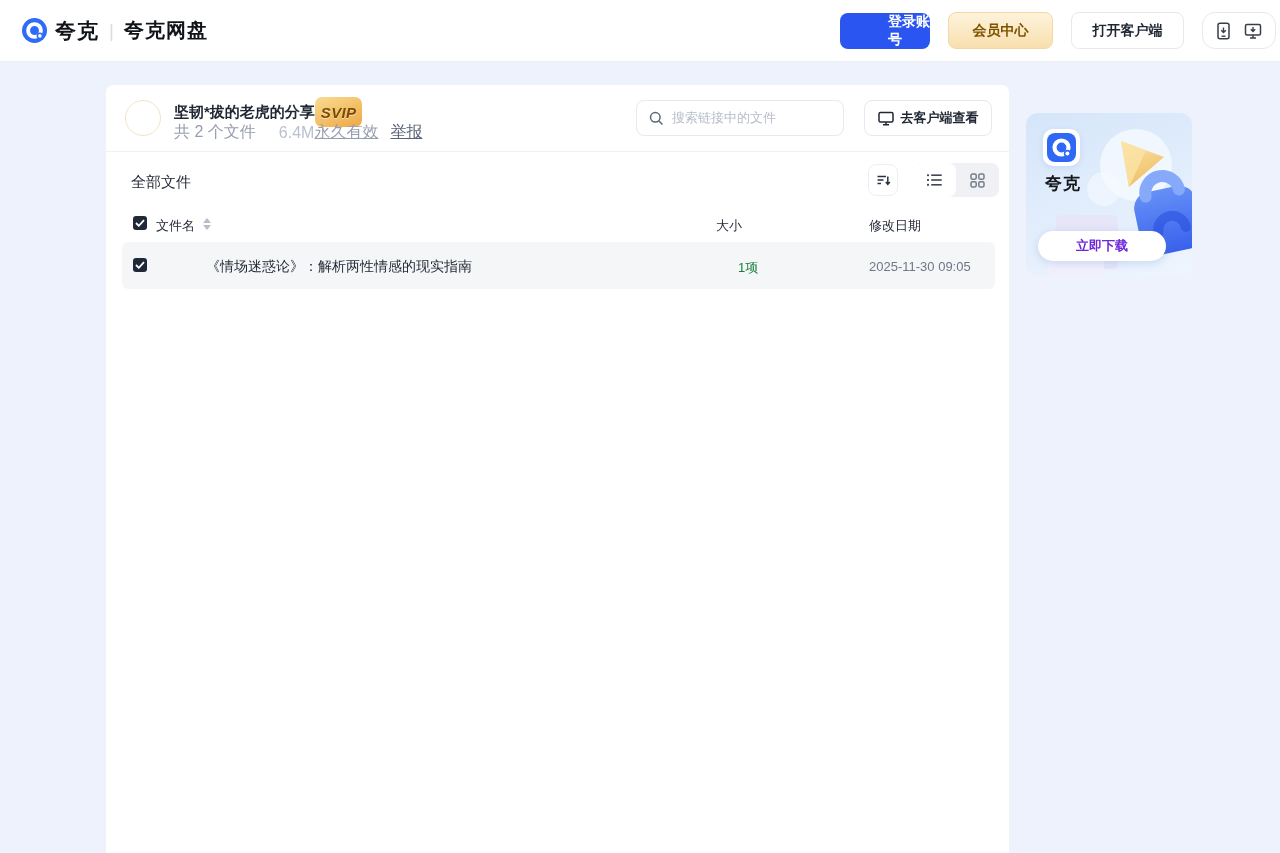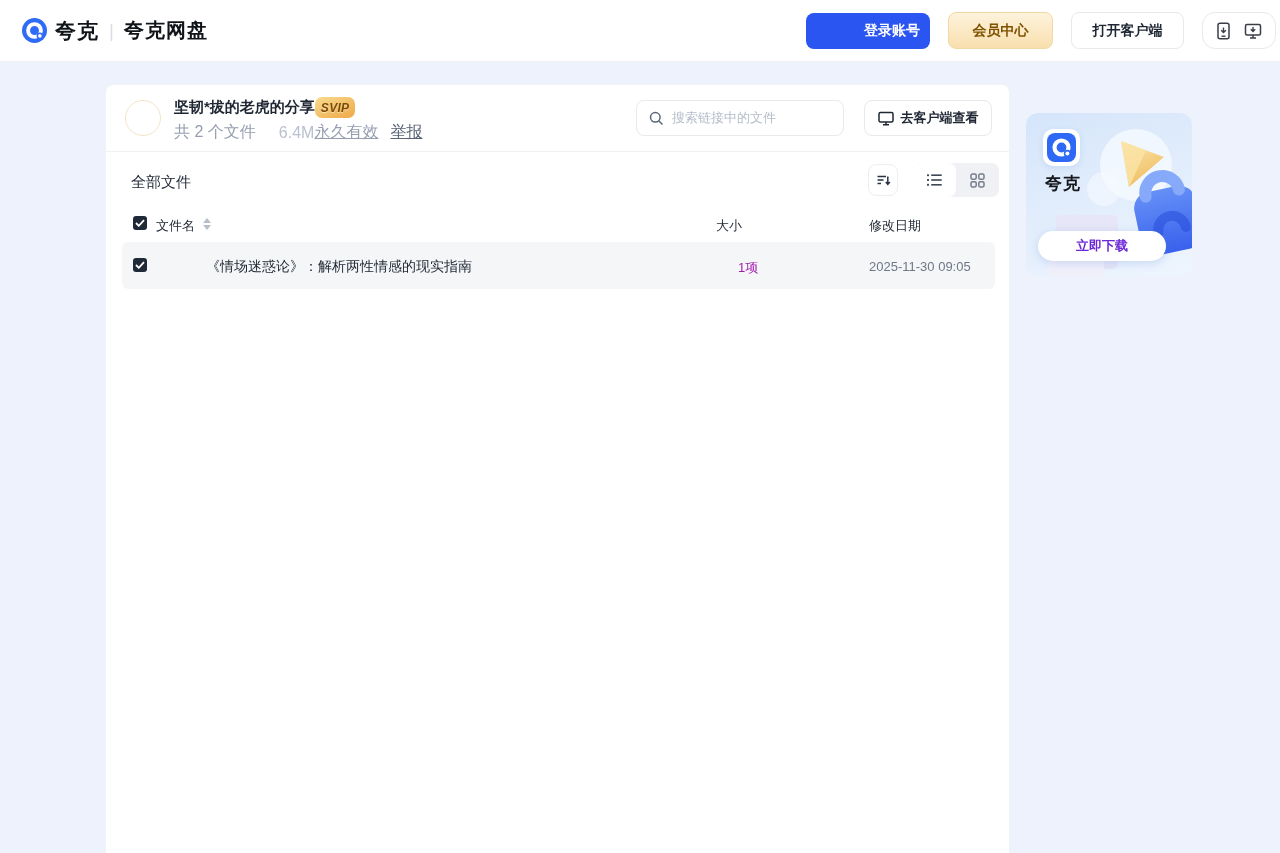--- a/index.html
+++ b/index.html
@@ -7,31 +7,31 @@
 body { background:#edf2fc; font-family:"Liberation Sans",sans-serif; overflow:hidden; position:relative; color:#1F2733; }
 
 
 .topbar { position:absolute; top:0; left:0; width:1280px; height:62px; background:#fff; border-bottom:1px solid #eef0f3; display:flex; align-items:center; padding:0 4px 0 22px; }
 .brand { display:flex; align-items:center; gap:8px; }
 .brand-name { font-size:21px; font-weight:800; color:#101418; letter-spacing:1px; }
 .brand-sep { color:#d8dce3; font-size:19px; font-weight:300; margin:0 2px; }
 .brand-product { font-size:20px; font-weight:800; color:#101418; letter-spacing:1px; }
 .topbar-right { margin-left:auto; display:flex; align-items:center; gap:18px; }
 .btn { display:flex; align-items:center; justify-content:center; border-radius:8px; font-weight:700; font-size:14px; cursor:pointer; }
-.btn-login { width:124px; height:36px; background:#2B55F0; color:#fff;padding-left:48px; }
+.btn-login { width:90px; height:36px; background:#2B55F0; color:#fff;padding-left:48px; }
 .btn-vip { width:105px; height:37px; background:linear-gradient(180deg,#FDF3DC,#F9DFAE); border:1px solid #F2D9A4; color:#7E5200; }
 .btn-client { width:113px; height:37px; background:#fff; border:1px solid #E7E9ED; color:#1F2733; }
 .icon-group { width:74px; height:37px; border-radius:13px; border:1px solid #E7E9ED; display:flex; align-items:center; justify-content:space-evenly; background:#fff; }
 
 
 .card { position:absolute; left:105px; top:84px; width:905px; height:770px; background:#fff; border:1px solid #f0f2f5; border-radius:8px 8px 0 0; }
 .avatar { position:absolute; left:19px; top:15px; width:36px; height:36px; border-radius:50%; border:1px solid #F4E4C6; background:#fff; }
 .share-title-row { position:absolute; left:68px; top:12px; display:flex; align-items:center; gap:0; }
 .share-title { font-size:15px; font-weight:700; color:#1F2733; }
-.svip { height:21px; padding:0 6px; border-radius:7px; background:linear-gradient(155deg,#F8D689 10%,#EFAD4E 90%); color:#7A4B00; font-size:12px; font-weight:800; font-style:italic; display:flex; align-items:center; text-shadow:0 0.5px 0 rgba(255,255,255,.55); letter-spacing:.3px; }
+.svip { height:30px; padding:0 6px; border-radius:7px; background:linear-gradient(155deg,#F8D689 10%,#EFAD4E 90%); color:#7A4B00; font-size:15px; font-weight:800; font-style:italic; display:flex; align-items:center; text-shadow:0 0.5px 0 rgba(255,255,255,.55); letter-spacing:.3px; }
 .share-meta { position:absolute; left:68px; top:37px; font-size:16px; color:#959DAF; display:flex; align-items:center; }
 .meta-size { color:#BAC1CE; margin-left:23px; }
 .meta-valid { margin-left:0;text-decoration:underline; }
 .meta-report { margin-left:12px; color:#5A6478; text-decoration:underline; }
 .search-box { position:absolute; left:530px; top:15px; width:208px; height:36px; border:1px solid #E7E9ED; border-radius:8px; display:flex; align-items:center; padding:0 12px; gap:8px; background:#fff; }
 .search-placeholder { font-size:13px; color:#B6BDCA; }
 .btn-client-view { position:absolute; left:758px; top:15px; width:128px; height:36px; border:1px solid #E7E9ED; border-radius:8px; display:flex; align-items:center; justify-content:center; gap:7px; font-size:13px; font-weight:700; color:#1F2733; background:#fff; cursor:pointer; }
 .divider { position:absolute; left:0; top:66px; width:100%; height:1px; background:#F1F2F5; }
 .section-title { position:absolute; left:25px; top:88px; font-size:15px; font-weight:500; color:#1F2733; }
 .sort-btn { position:absolute; left:762px; top:79px; width:30px; height:32px; border:1px solid #ECEEF2; border-radius:8px; display:flex; align-items:center; justify-content:center; background:#fff; cursor:pointer; }
@@ -42,21 +42,21 @@
 .th-check { position:absolute; left:27px; top:131px; }
 .th-name { position:absolute; left:50px; top:132px; font-size:13px; font-weight:500; color:#252B37; }
 .th-arrows { position:absolute; left:97px; top:133px; display:flex; flex-direction:column; gap:2px; }
 .arr-up { width:0; height:0; border-left:4px solid transparent; border-right:4px solid transparent; border-bottom:5px solid #B7BEC9; }
 .arr-dn { width:0; height:0; border-left:4px solid transparent; border-right:4px solid transparent; border-top:5px solid #B7BEC9; }
 .th-size { position:absolute; left:610px; top:132px; font-size:13px; font-weight:400; color:#252B37; }
 .th-date { position:absolute; left:763px; top:132px; font-size:13px; font-weight:500; color:#252B37; }
 .row { position:absolute; left:16px; top:157px; width:873px; height:47px; background:#F5F6F8; border-radius:6px; }
 .row-check { position:absolute; left:11px; top:16px; }
 .row-name { position:absolute; left:84px; top:16px; font-size:14px; color:#1F2733; }
-.row-size { position:absolute; left:616px; top:17px; font-size:13px; color:#a21caf; }
+.row-size { position:absolute; left:616px; top:17px; font-size:13px; color:#15803d; }
 .row-date { position:absolute; left:747px; top:17px; font-size:13px; color:#6E7787; }
 
 
 .promo { position:absolute; left:1026px; top:113px; width:166px; height:163px; border-radius:12px; background:linear-gradient(160deg,#D5E5FA 0%,#E3EEFC 55%,#EEF5FE 100%); overflow:hidden; }
 .promo-decor { position:absolute; left:0; top:0; }
 .app-icon { position:absolute; left:17px; top:16px; width:37px; height:37px; background:#fff; border-radius:10px; display:flex; align-items:center; justify-content:center; box-shadow:0 2px 6px rgba(80,120,200,.15); }
 .promo-name { position:absolute; left:19px; top:59px; font-size:17px; font-weight:800; color:#16181D; letter-spacing:1px; }
 .promo-btn { position:absolute; left:12px; top:118px; width:128px; height:30px; background:#fff; border-radius:15px; display:flex; align-items:center; justify-content:center; font-size:13px; font-weight:700; color:#6d28d9; box-shadow:0 2px 8px rgba(90,130,210,.25); cursor:pointer; }
 </style>
 </head>

